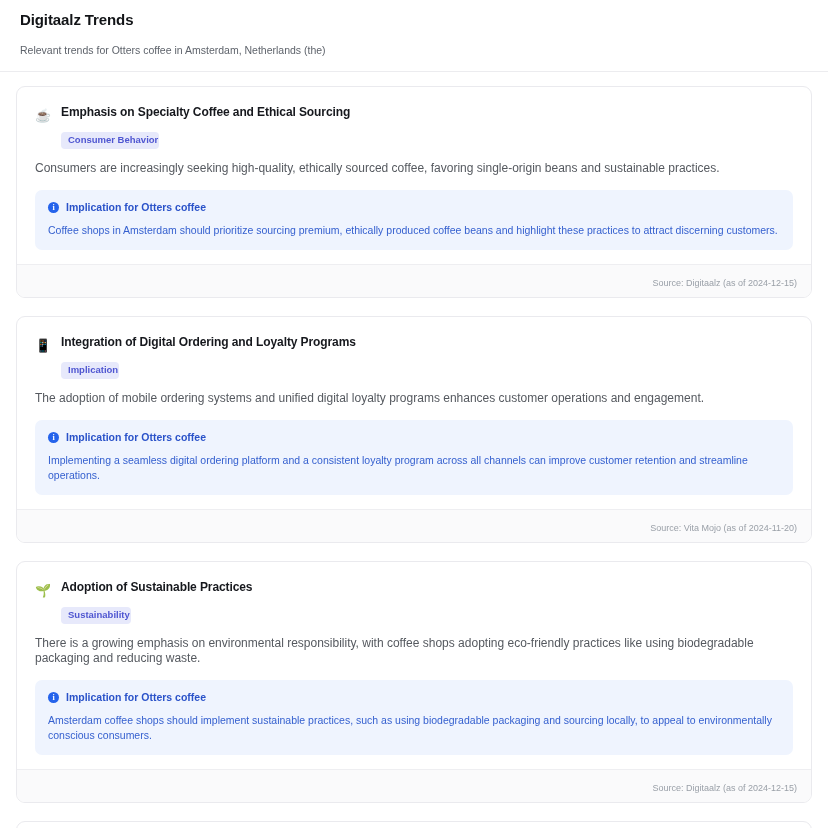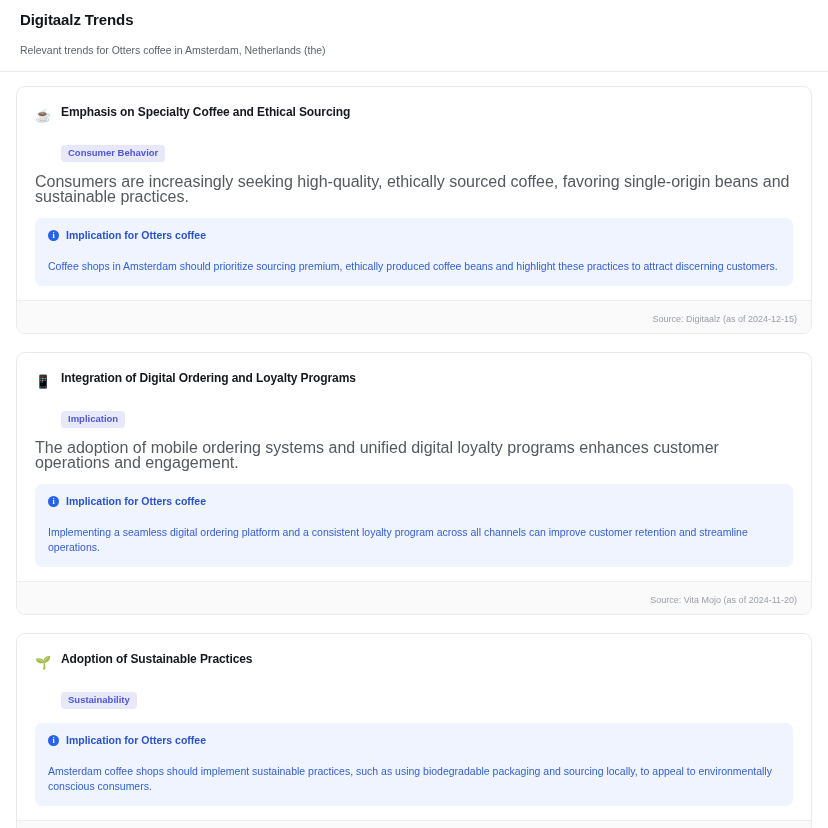--- a/index.html
+++ b/index.html
@@ -69,33 +69,33 @@
   .trend-title {
     font-size: 12px;
     font-weight: bold;
     color: #16181d;
     line-height: 18px;
     letter-spacing: -0.1px;
   }
 
   .trend-badge {
     display: inline-block;
-    margin-top: 24px;
-    padding: 2px 7px 3px 7px;
+    margin-top: 11px;
+    padding: 2px 1px 3px 7px;
     background: #e7e9fb;
     color: #4f56d1;
     font-size: 9.5px;
     font-weight: bold;
     border-radius: 4px;
     line-height: 12px;
   }
 
   .trend-desc {
     margin-top: 12px;
-    font-size: 16px;
+    font-size: 12px;
     color: #55595f;
     line-height: 15px;
   }
 
   .implication {
     margin-top: 14px;
     background: #eff4fe;
     border-radius: 7px;
     padding: 11px 13px 12px 13px;
   }
@@ -121,21 +121,21 @@
   }
 
   .impl-title {
     font-size: 10.5px;
     font-weight: bold;
     color: #2a52c9;
     line-height: 13px;
   }
 
   .impl-text {
-    margin-top: 17px;
+    margin-top: 9px;
     font-size: 10.5px;
     color: #3560cf;
     line-height: 15px;
   }
 
   .card-footer {
     border-top: 1px solid #eeeef1;
     background: #fafafb;
     padding: 7px 14px;
     text-align: right;
@@ -206,20 +206,21 @@
 
   <div class="trend-card">
     <div class="card-body">
       <div class="card-head">
         <span class="trend-icon">🌱</span>
         <div class="head-text">
           <div class="trend-title">Adoption of Sustainable Practices</div>
           <span class="trend-badge">Sustainability</span>
         </div>
       </div>
+      <div class="trend-desc">There is a growing emphasis on environmental responsibility, with coffee shops adopting eco-friendly practices like using biodegradable packaging and reducing waste.</div>
       <div class="implication">
         <div class="impl-head">
           <span class="info-icon">i</span>
           <span class="impl-title">Implication for Otters coffee</span>
         </div>
         <div class="impl-text">Amsterdam coffee shops should implement sustainable practices, such as using biodegradable packaging and sourcing locally, to appeal to environmentally conscious consumers.</div>
       </div>
     </div>
     <div class="card-footer">
       <span class="source-text">Source: Digitaalz (as of 2024-12-15)</span>

